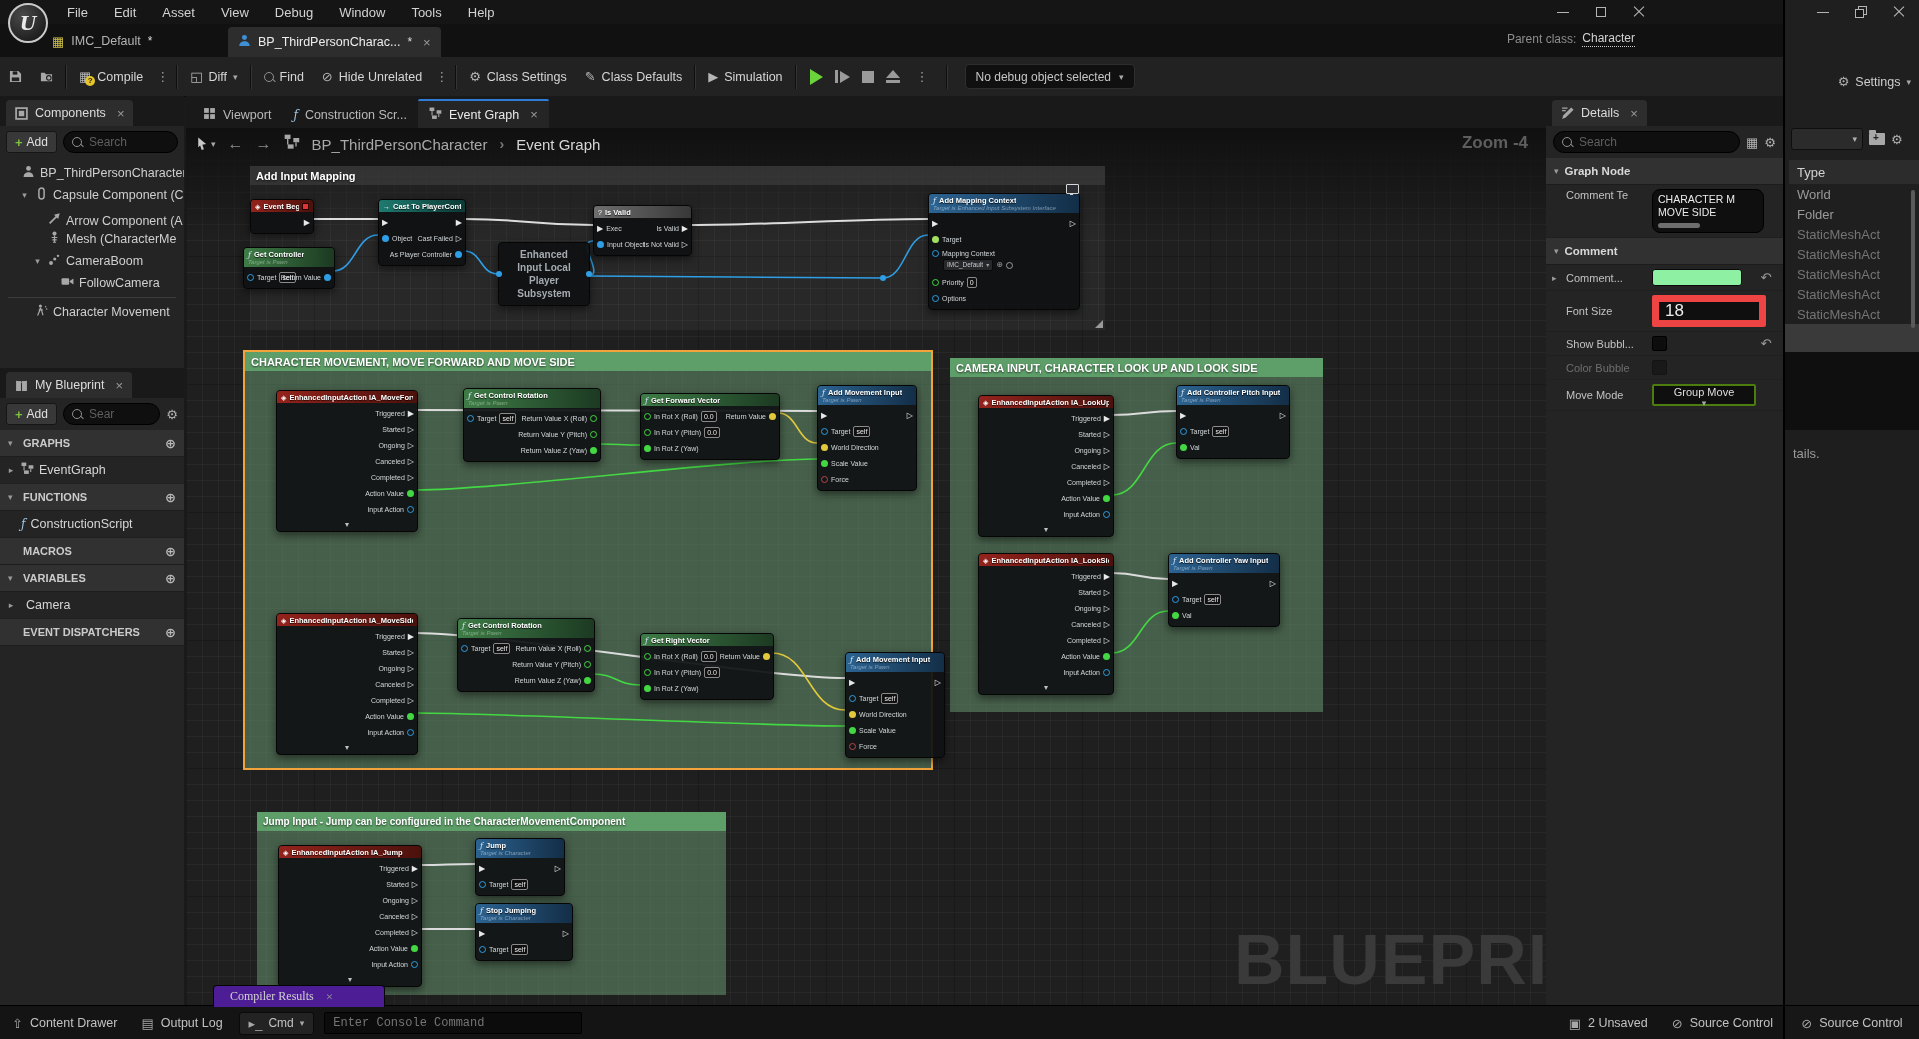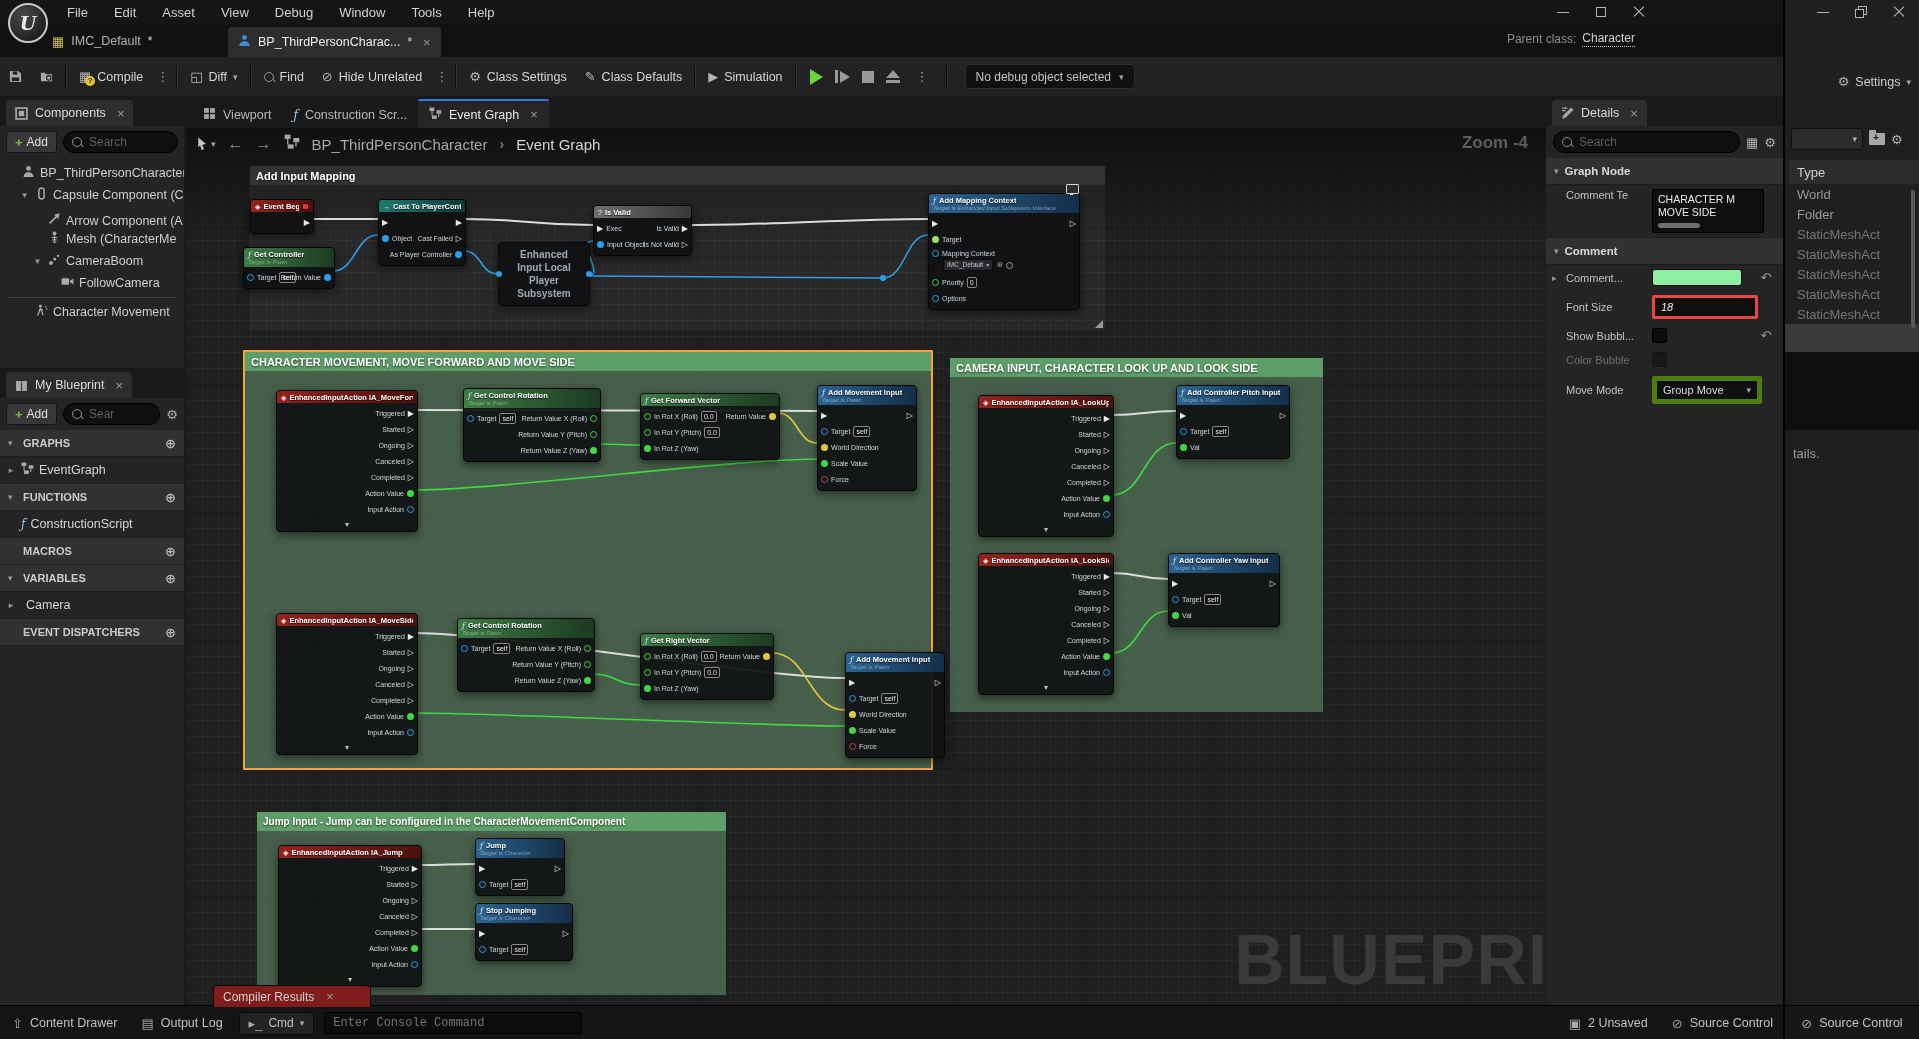--- a/index.html
+++ b/index.html
@@ -165,29 +165,29 @@
   #details-search{display:flex;align-items:center;gap:6px;padding:5px 7px;}
   .dico{color:#b0b0b0;font-size:13px;}
   .dsec{display:flex;align-items:center;gap:6px;height:26px;background:#313131;border-bottom:1px solid #1c1c1c;
         font-size:11.5px;font-weight:bold;color:#d8d8d8;padding:0 8px;}
   .dsec .exp{font-size:9px;color:#9a9a9a;}
   .drow{display:flex;align-items:center;border-bottom:1px solid #1f1f1f;padding:4px 6px 4px 6px;gap:4px;}
   .drow .rexp{width:10px;font-size:9px;color:#9a9a9a;flex:none;}
   .dlabel{width:82px;font-size:11px;color:#c2c2c2;white-space:nowrap;overflow:hidden;flex:none;}
   .dval{flex:1;display:flex;align-items:center;}
   .dreset{width:22px;text-align:center;color:#9a9a9a;font-size:13px;flex:none;}
-  .mt-box{width:100px;background:#0f0f0f;border:1px solid #000;border-radius:2px;padding:3px 5px 4px;}
+  .mt-box{width:100px;background:#0f0f0f;border:1px solid #000;border-radius:8px;padding:3px 5px 4px;}
   .mt-line{font-size:10.5px;color:#ececec;line-height:13px;white-space:nowrap;overflow:hidden;}
   .mt-pill{width:42px;height:5px;background:#6e6e6e;border-radius:3px;margin-top:4px;}
   .swatch{width:88px;height:15px;border-radius:3px;border:1px solid #0a0a0a;}
-  .dinput{width:88px;height:18px;background:#0f0f0f;border:3px solid #ef4444;border-radius:2px;color:#ececec;
-          font-size:11px;padding:0 6px;display:flex;align-items:center;font-style:italic;}
+  .dinput{width:88px;height:18px;background:#0f0f0f;border:7px solid #ef4444;border-radius:2px;color:#ececec;
+          font-size:17px;padding:0 6px;display:flex;align-items:center;}
   .dcheck{width:13px;height:13px;background:#0d0d0d;border:1px solid #000;border-radius:2px;}
-  .ddrop{width:88px;height:18px;background:#0f0f0f;border:5px solid #4d7c0f;border-radius:2px;color:#dedede;
-         font-size:11px;padding:0 6px;display:flex;align-items:center;justify-content:space-between;}
+  .ddrop{width:88px;height:18px;background:#0f0f0f;border:2px solid #4d7c0f;border-radius:2px;color:#dedede;
+         font-size:11px;padding:0 6px;display:flex;align-items:center;justify-content:space-between;flex-direction:column;}
   .drow.dim{opacity:.45;}
   
   #main-strip{left:1785px;top:0;width:134px;height:1039px;background:#1f1f1f;}
   #strip-divider{left:1783px;top:0;width:2px;height:1039px;background:#000;z-index:35;}
   #settings-row{right:8px;top:74px;display:flex;align-items:center;gap:6px;font-size:12.5px;color:#cdcdcd;}
   #outliner-toolbar{left:6px;top:128px;display:flex;align-items:center;gap:6px;}
   .o-dd{width:60px;height:20px;background:#2b2b2b;border:1px solid #0e0e0e;border-radius:3px;display:flex;
         align-items:center;justify-content:flex-end;padding:0 5px;color:#b0b0b0;font-size:9px;}
   .folder-plus{width:16px;height:12px;position:relative;background:#a8a8a8;border-radius:1px;}
   .folder-plus::before{content:"";position:absolute;left:0;top:-3px;width:7px;height:3px;background:#a8a8a8;border-radius:1px 1px 0 0;}
@@ -205,22 +205,22 @@
   
   #statusbar{left:0;top:1005px;width:1785px;height:34px;background:#141414;border-top:1px solid #000;
              display:flex;align-items:center;}
   .sb-item{display:flex;align-items:center;gap:7px;font-size:12.5px;color:#c2c2c2;padding:0 12px;}
   .sb-ico{color:#a8a8a8;font-size:13px;}
   #cmd-pill{display:flex;align-items:center;gap:6px;background:#232323;border:1px solid #0a0a0a;border-radius:3px;
             height:21px;padding:0 9px;font-size:12px;color:#c2c2c2;margin-left:4px;}
   #console-input{margin-left:10px;width:240px;height:20px;background:#0c0c0c;border:1px solid #000;border-radius:2px;
             color:#5f5f5f;font-size:12px;padding:0 8px;font-family:"Liberation Mono","DejaVu Sans Mono",monospace;outline:0;}
   #sb-right{margin-left:auto;display:flex;align-items:center;}
-  #compiler-tab{left:213px;top:985px;width:138px;height:21px;background:#7f1d1d;border:1px solid #050505;border-bottom:0;
-            border-radius:4px 4px 0 0;display:flex;align-items:center;gap:8px;padding:0 9px;font-size:12px;color:#d2d2d2;z-index:30;}
+  #compiler-tab{left:213px;top:985px;width:138px;height:21px;background:#4c1d95;border:1px solid #050505;border-bottom:0;
+            border-radius:4px 4px 0 0;display:flex;align-items:center;gap:8px;padding:0 16px;font-size:12px;color:#d2d2d2;z-index:30;font-family:Liberation Serif, serif;}
   #main-status{left:1785px;top:1005px;width:134px;height:34px;background:#171717;border-top:1px solid #000;
             display:flex;align-items:center;justify-content:center;gap:7px;font-size:12.5px;color:#c2c2c2;z-index:36;}
 </style>
 </head>
 <body>
 
 <div id="app">
 
   <div id="titlebar" class="abs">
     <div id="menu-items" class="abs">

